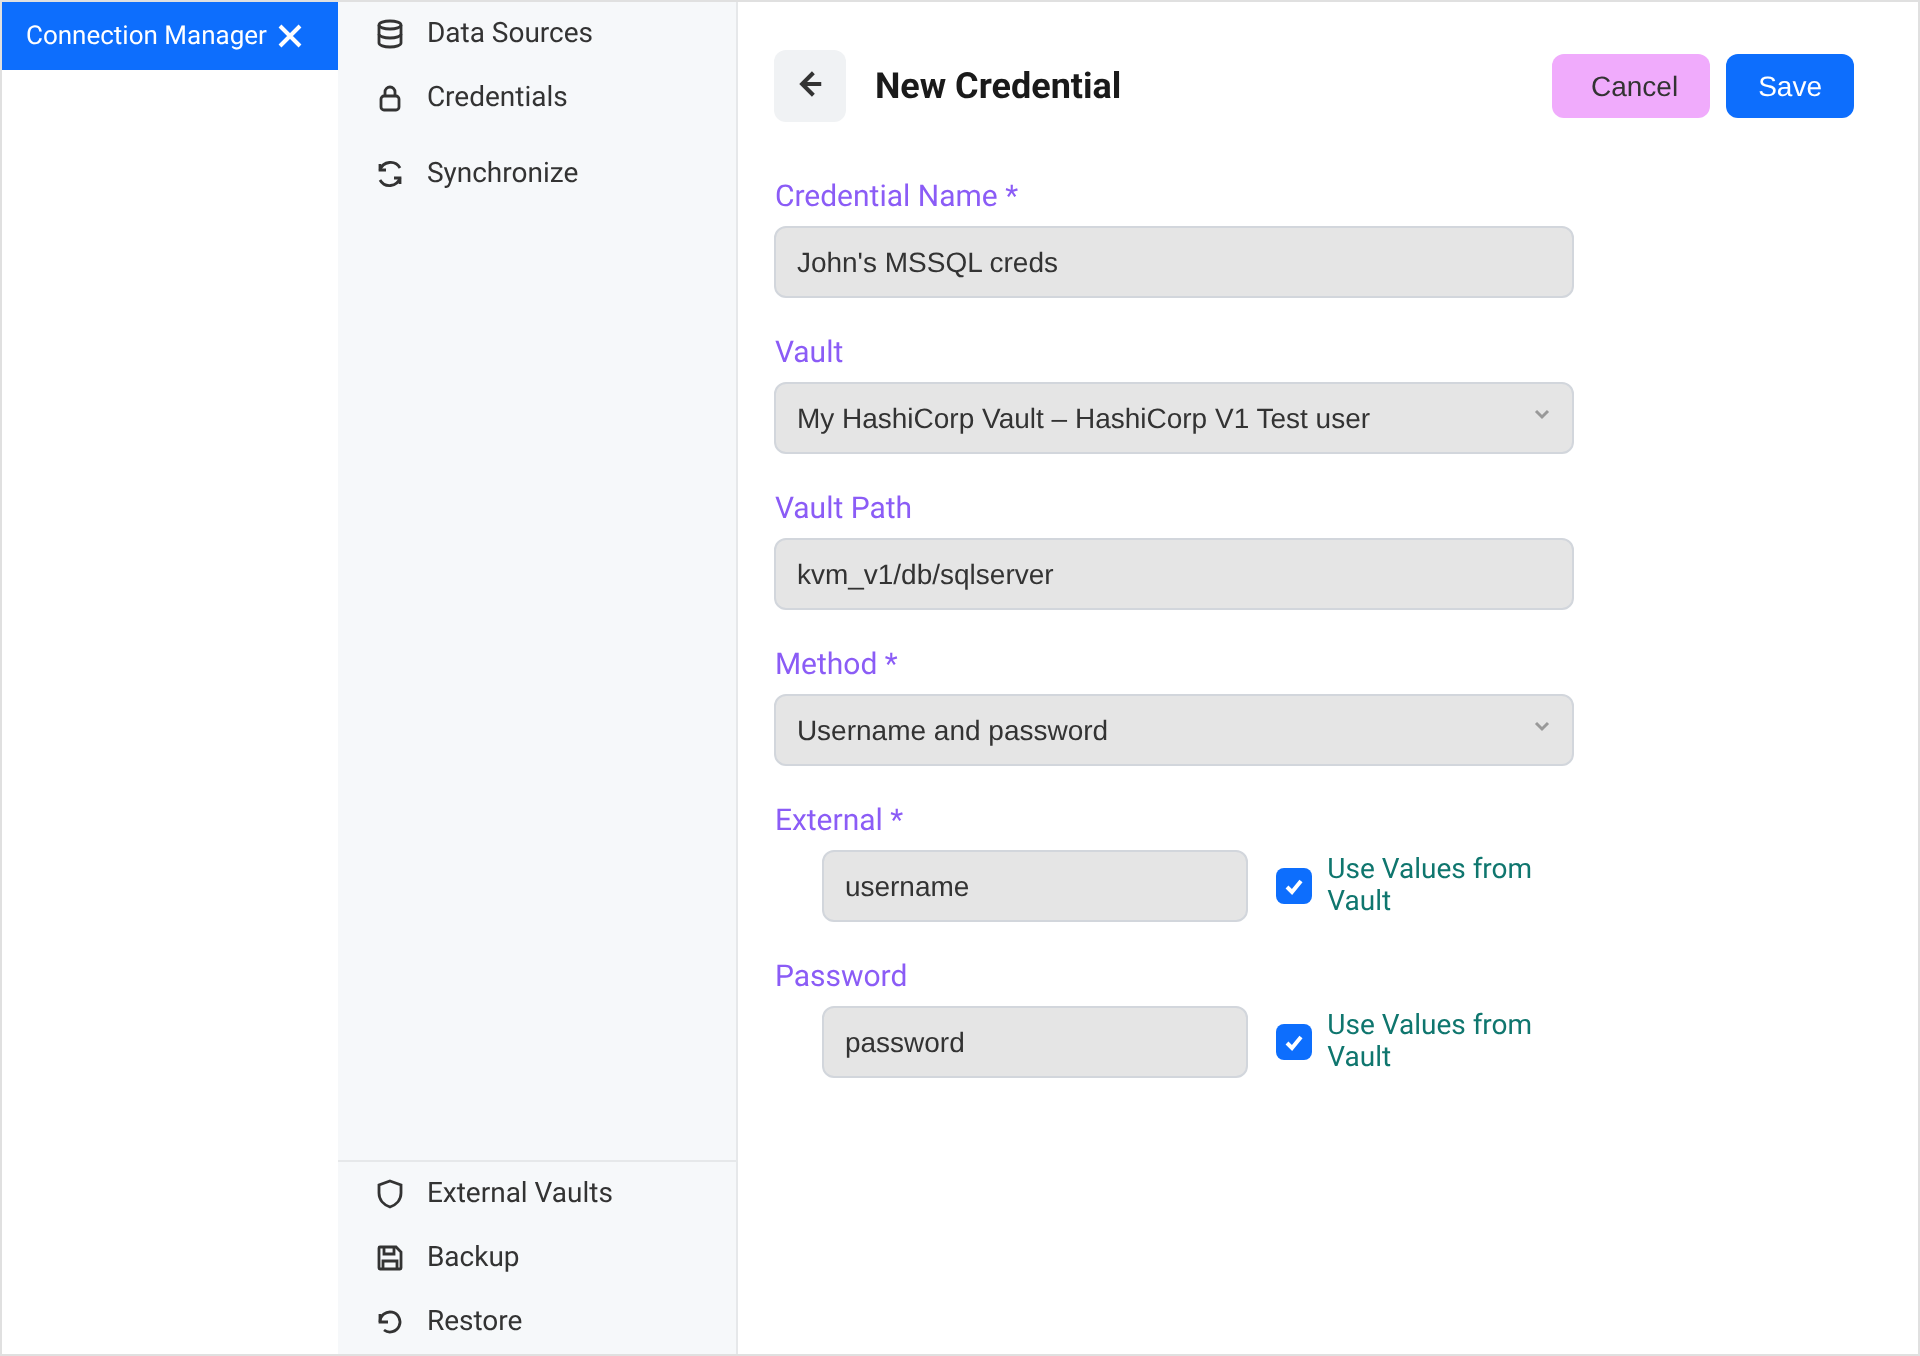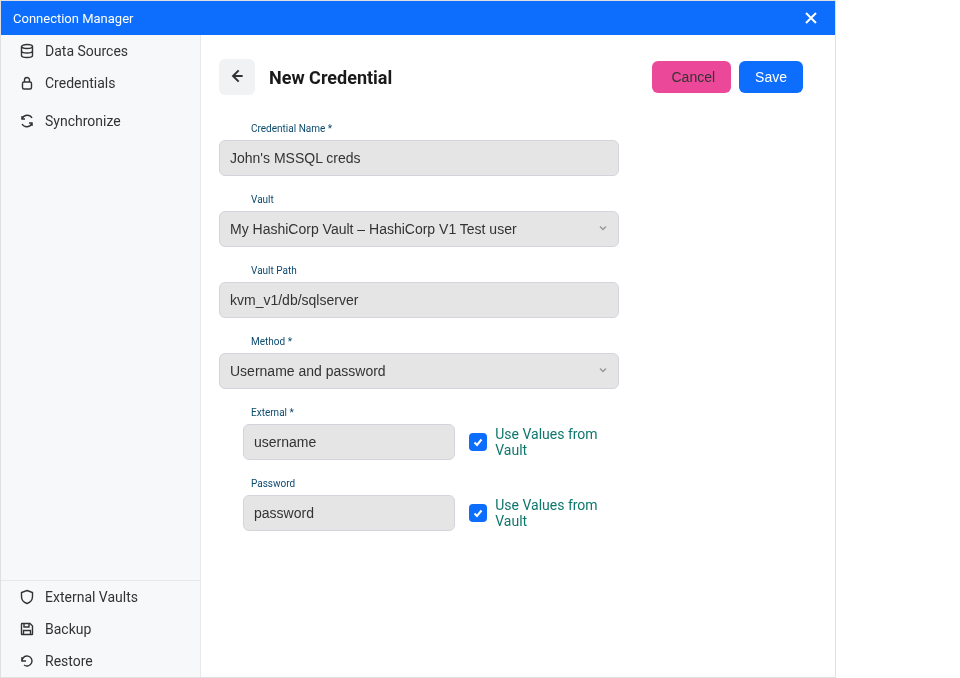--- a/index.html
+++ b/index.html
@@ -1,37 +1,37 @@
 <!DOCTYPE html>
 <html><head>
   <meta charset="utf-8">
   <style>
     * { box-sizing: border-box; margin: 0; padding: 0; }
     body { font-family: -apple-system, BlinkMacSystemFont, "Segoe UI", Roboto, sans-serif; font-size: 14px; color: #1a1a1a; background: #fff; }
-    .window { width: 836px; height: 678px; display: flex; flex-direction: column; border: 1px solid #e0e0e0; }
+    .window { width: 960px; height: 678px; display: flex; flex-direction: row; border: 1px solid #e0e0e0; }
     .titlebar { height: 34px; background: #0d6efd; color: #fff; display: flex; align-items: center; justify-content: space-between; padding: 0 12px; font-size: 13px; }
     .titlebar-close { font-size: 16px; font-weight: bold; cursor: pointer; padding: 2px 6px; }
     .content { display: flex; flex: 1; overflow: hidden; }
     .sidebar { width: 200px; background: #f6f8fa; border-right: 1px solid #e6e8ea; display: flex; flex-direction: column; justify-content: space-between; }
     .sidebar-top, .sidebar-bottom { display: flex; flex-direction: column; }
     .sidebar-bottom { border-top: 1px solid #e6e8ea; }
     .sidebar-item { display: flex; align-items: center; gap: 10px; padding: 8px 18px; color: #333; cursor: pointer; font-size: 14px; }
     .icon { width: 16px; height: 16px; display: inline-flex; align-items: center; justify-content: center; color: #333; flex-shrink: 0; }
     .main { flex: 1; padding: 24px 32px 24px 18px; overflow: auto; }
     .header { display: flex; align-items: center; justify-content: space-between; margin-bottom: 28px; }
     .header-left { display: flex; align-items: center; gap: 14px; }
     .back-btn { width: 36px; height: 36px; border-radius: 6px; background: #f0f2f4; display: flex; align-items: center; justify-content: center; cursor: pointer; border: none; }
     .page-title { font-size: 18px; font-weight: 700; }
     .header-right { display: flex; gap: 8px; }
     .btn { border: none; border-radius: 6px; padding: 8px 16px; font-size: 14px; cursor: pointer; }
-    .btn-cancel { background: #ec4899; color: #333; padding-left: 19px; }
+    .btn-cancel { background: #f0abfc; color: #333; padding-left: 19px; }
     .btn-save { background: #0d6efd; color: #fff; }
     .form { max-width: 400px; }
     .field { margin-bottom: 18px; }
-    .field-label { display: block; font-size: 10px; color: #0c4a6e; margin-bottom: 6px; margin-left: 32px; }
+    .field-label { display: block; font-size: 15px; color: #8b5cf6; margin-bottom: 6px; }
     .input, .select { width: 100%; height: 36px; border: 1px solid #d2d6dc; border-radius: 6px; padding: 0 10px; font-size: 14px; background: #e5e5e5; color: #333; }
     .select-wrap { position: relative; }
     .select { appearance: none; padding-right: 30px; }
     .chevron { position: absolute; right: 10px; top: 50%; transform: translateY(-50%); pointer-events: none; color: #999; }
     .inline-field { display: flex; align-items: center; gap: 14px; padding-left: 24px; }
     .inline-field .input { width: 230px; }
     .check-label { display: flex; align-items: center; gap: 8px; font-size: 14px; color: #0f766e; cursor: pointer; }
     .checkbox { width: 18px; height: 18px; border-radius: 4px; background: #0d6efd; display: inline-flex; align-items: center; justify-content: center; color: #fff; flex-shrink: 0; }
   </style>
 </head>

